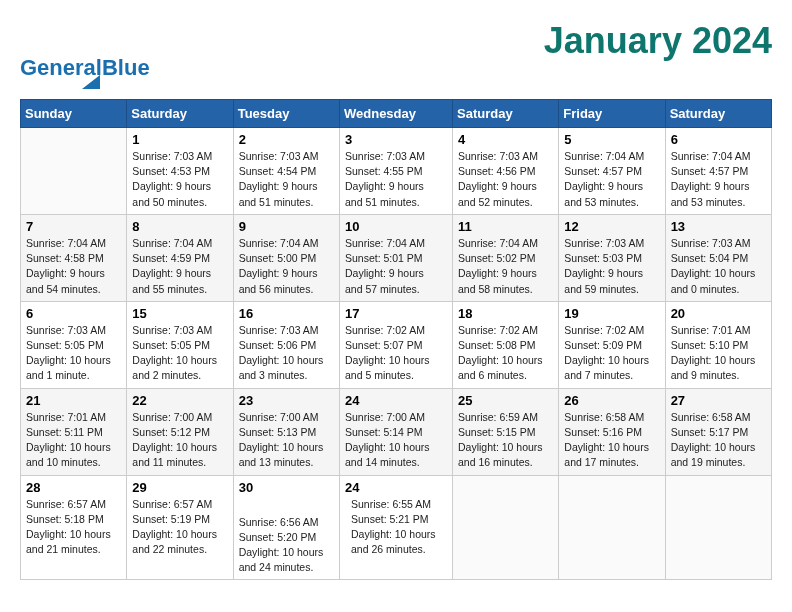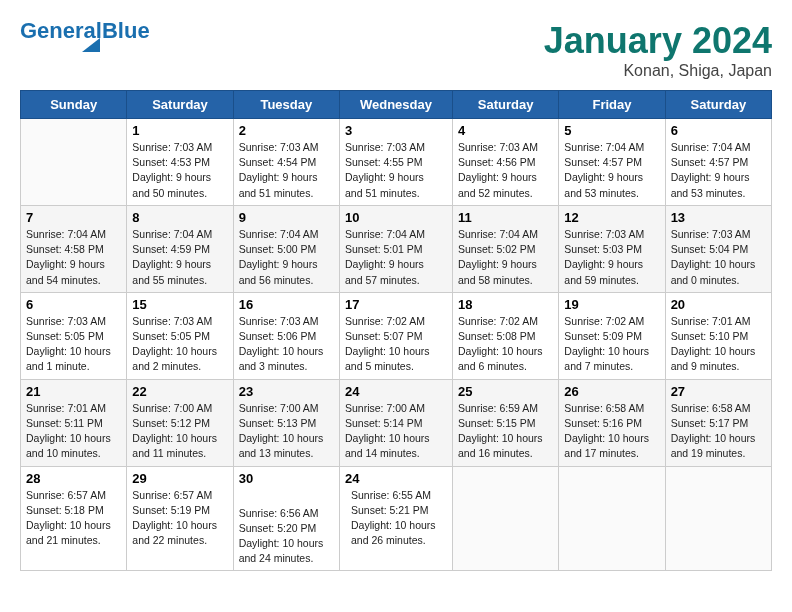--- a/index.html
+++ b/index.html
@@ -19,20 +19,21 @@
     .logo {
       display: flex;
       flex-direction: column;
       align-items: flex-start;
     }
     .logo-text {
       font-size: 22px;
       font-weight: bold;
       color: #1a1a2e;
       line-height: 1;
+      margin-top: 37px;
     }
     .logo-text span {
       color: #1a6faf;
     }
     .title-block {
       text-align: right;
     }
     .month-title {
       font-size: 36px;
       font-weight: bold;
@@ -44,21 +45,21 @@
     }
     table {
       width: 100%;
       border-collapse: collapse;
       font-size: 11px;
     }
     thead th {
       background: #2563a8;
       color: #fff;
       padding: 6px 4px;
-      text-align: center;
+      text-align: left;
       font-size: 13px;
       font-weight: bold;
       border: 1px solid #1a4f8a;
     }
     td {
       border: 1px solid #ccc;
       vertical-align: top;
       padding: 4px 5px;
       min-height: 80px;
       background: #fff;
@@ -89,21 +90,20 @@
       <span class="logo-text">
         <span>General</span><span style="color:#1a6faf;">Blue</span>
       </span>
     </div>
     <div style="display:flex; align-items:flex-start; margin-top:-4px; margin-left:62px;">
       <div style="width:0;height:0;border-left:18px solid transparent;border-bottom:14px solid #1a6faf;"></div>
     </div>
   </div>
   <div class="title-block">
     <div class="month-title">January 2024</div>
-    <div class="location">Konan, Shiga, Japan</div>
   </div>
 </div>
 
 <table>
   <thead>
     <tr>
         <th>Sunday</th>
         <th>Saturday</th>
         <th>Tuesday</th>
         <th>Wednesday</th>

